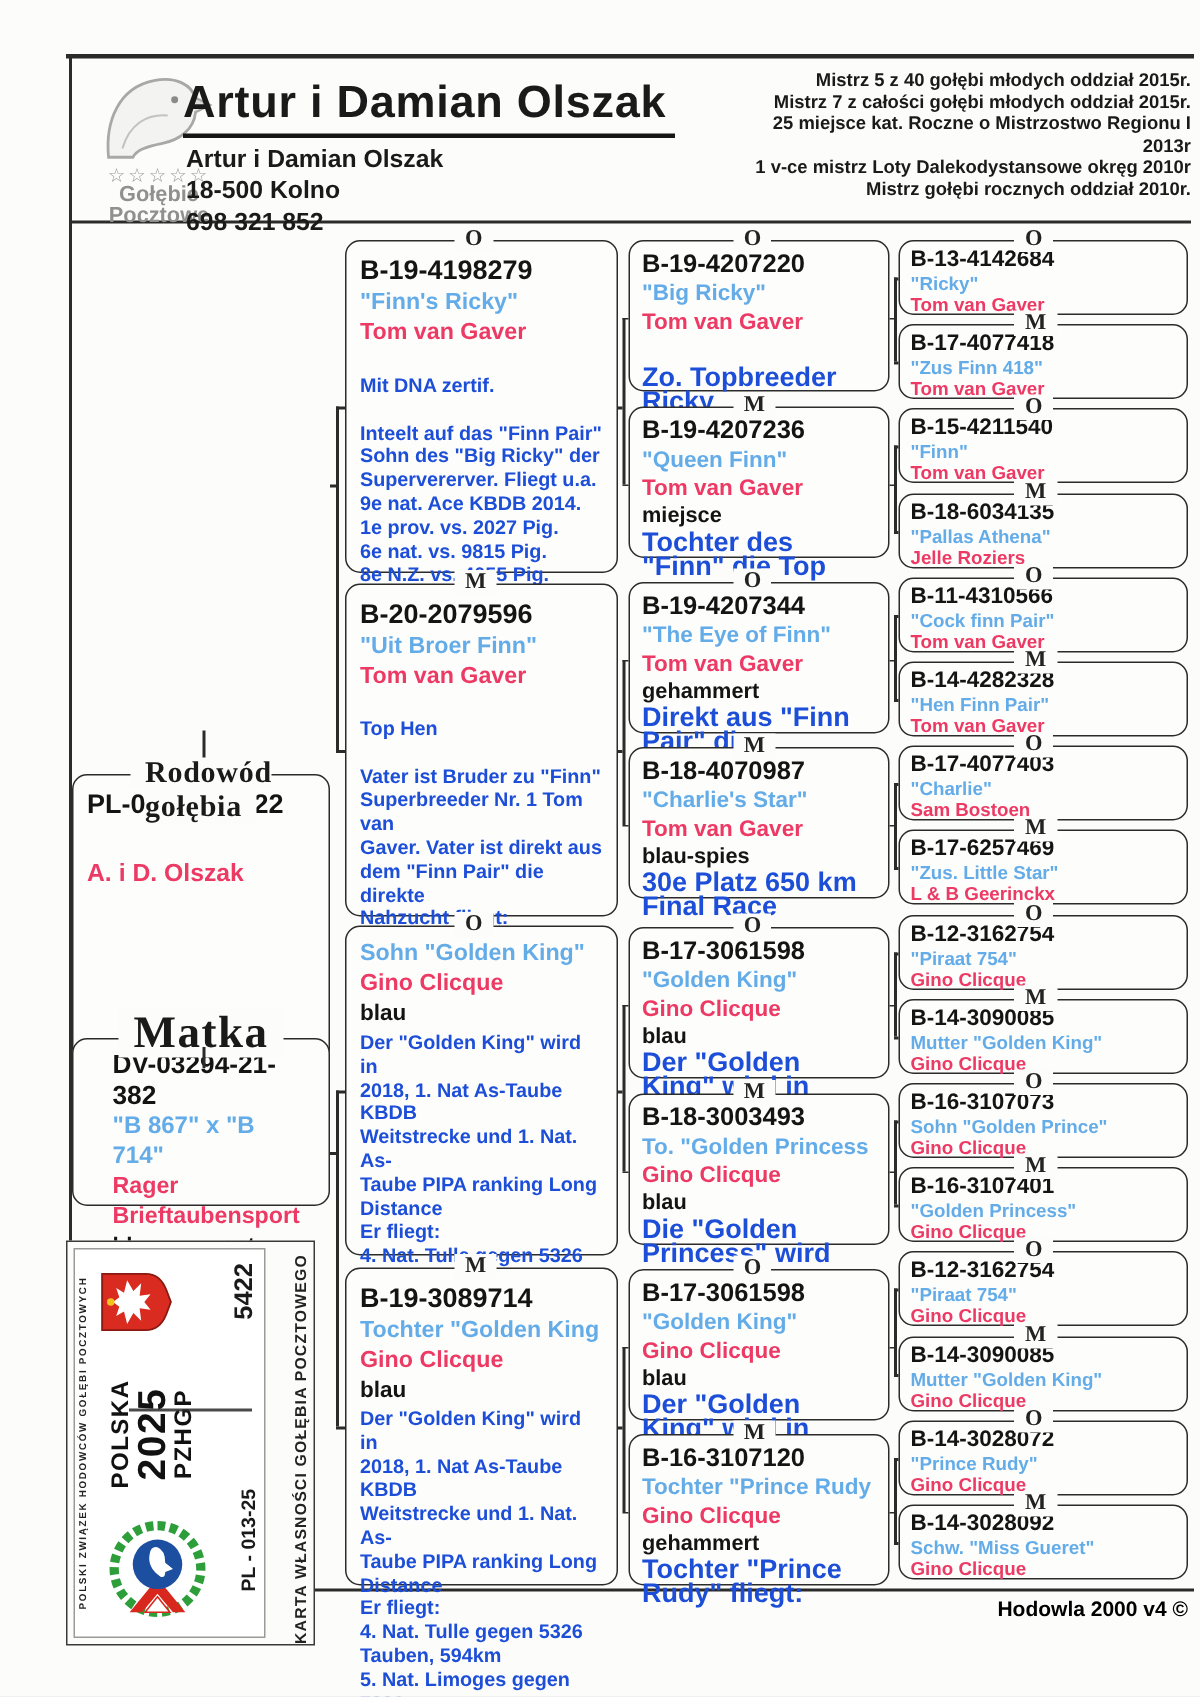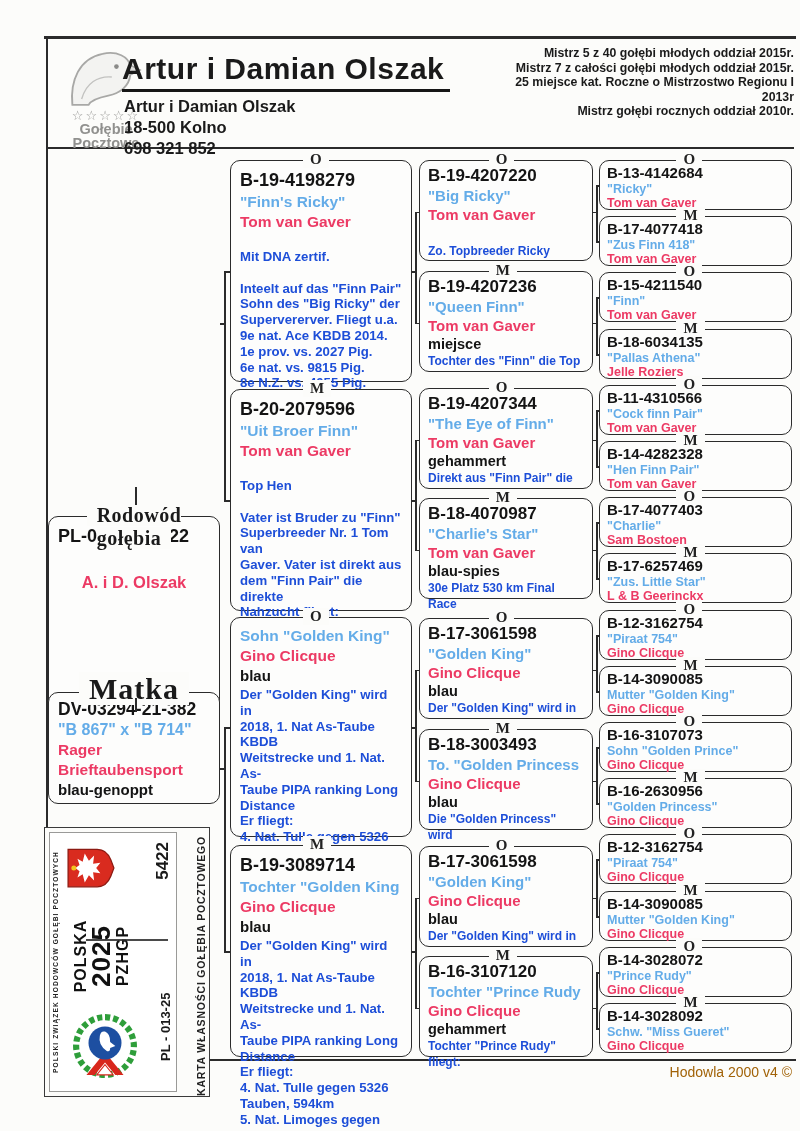--- a/index.html
+++ b/index.html
@@ -34,21 +34,21 @@
   .c1 .name,.c1 .fancier{font-size:16.5px;line-height:21px;}
   .c1 .colorline{font-size:15.5px;line-height:20px;}
   .c2 .ring{font-size:18px;line-height:23px;}
   .c2 .name,.c2 .fancier{font-size:15.5px;line-height:20px;}
   .c2 .colorline{font-size:15px;line-height:19px;}
   .c2 .note{font-size:13.2px;line-height:15.8px;margin-top:2px;}
   .c2 .note.gap{margin-top:17px;}
   .c3 .ring{font-size:17px;line-height:21px;}
   .c3 .name,.c3 .fancier{font-size:15px;line-height:19px;}
   .c3 .colorline{font-size:14.5px;line-height:18px;}
-  .c3 .note{font-size:12px;line-height:16px;}
+  .c3 .note{font-size:18px;line-height:16px;}
   .c3 .note.gap{margin-top:19px;}
   .c4 .ring{font-size:15px;line-height:17.5px;}
   .c4 .name,.c4 .fancier{font-size:12.5px;line-height:14.5px;}
   .pad{padding:8px 9px;}
   .pad3{padding:4px 8px;}
   .pad4{padding:3px 7px;}
   
   #stamp-frame{position:absolute;left:44px;top:827px;width:166px;height:270px;border:1.6px solid #3a3a3a;box-sizing:border-box;background:#fcfcfa;}
   #card-wrap{position:absolute;left:4px;top:4px;width:128px;height:260px;}
   #card{position:absolute;left:0;top:0;width:260px;height:128px;border:1.6px solid #9a9a98;
@@ -58,21 +58,21 @@
   #card .center-blk{position:absolute;left:92px;top:22px;width:86px;text-align:center;font-weight:800;color:#111;}
   #card .center-blk .l1{font-size:16px;line-height:17px;letter-spacing:1px;}
   #card .center-blk .l2{font-size:26px;line-height:25px;letter-spacing:1px;}
   #card .center-blk .l3{font-size:16px;line-height:17px;letter-spacing:1px;}
   #card .num{position:absolute;right:9px;bottom:3px;font-size:17px;font-weight:800;}
   #card .plnum{position:absolute;left:30px;bottom:3px;font-size:13px;font-weight:800;}
   #card .strike{position:absolute;left:150px;top:36px;width:2px;height:82px;background:#2a2a2a;opacity:.85;}
   #karta-cap{position:absolute;right:2px;top:0;height:100%;display:flex;align-items:center;
         writing-mode:vertical-rl;transform:rotate(180deg);font-size:10.5px;font-weight:700;
         letter-spacing:.8px;color:#222;}
-  #footer-credit{position:absolute;right:8px;top:1064px;font-size:14px;font-weight:400;color:#a16207;}
+  #footer-credit{position:absolute;right:8px;top:1064px;font-size:14px;font-weight:700;color:#000000;}
 </style>
 </head>
 <body>
 
 <div id="page">
 
   <div class="ln" style="left:44px;top:36px;width:752px;height:3px;"></div>
   <div class="ln" style="left:46px;top:36px;width:2px;height:1060px;"></div>
   <div class="ln" style="left:46px;top:147px;width:748px;height:2px;"></div>
   <div class="ln" style="left:210px;top:1059px;width:586px;height:2px;"></div>
@@ -92,35 +92,36 @@
   <div id="brand-sub">
     <div>Artur i Damian Olszak</div>
     <div>18-500 Kolno</div>
     <div>698 321 852</div>
   </div>
   <div id="achv">
       <div>Mistrz 5 z 40 gołębi młodych oddział 2015r.</div>
       <div>Mistrz 7 z całości gołębi młodych oddział 2015r.</div>
       <div>25 miejsce kat. Roczne o Mistrzostwo Regionu I</div>
       <div>2013r</div>
+      <div>1 v-ce mistrz Loty Dalekodystansowe okręg 2010r</div>
       <div>Mistrz gołębi rocznych oddział 2010r.</div>
     </div>
 
 
   <div class="pbox c1" style="left:48px;top:516px;width:172px;height:193px;">
     <div class="btitle small"><span>Rodowód gołębia</span></div>
     <div class="pad">
       <div class="ring">PL-013-25-5422</div>
-      <div class="fancier" style="margin-top:24px;text-align:center;">A. i D. Olszak</div>
+      <div class="fancier" style="margin-top:24px;">A. i D. Olszak</div>
     </div>
   </div>
 
   <div class="pbox c1" style="left:48px;top:692px;width:172px;height:112px;">
     <div class="btitle"><span>Matka</span></div>
-    <div style="padding:6px 9px;">
+    <div style="padding:6px 26px;">
       <div class="ring" style="font-size:17.5px;line-height:21px;">DV-03294-21-382</div>
       <div class="name" style="font-size:16px;line-height:20px;">"B 867" x "B 714"</div>
       <div class="fancier" style="font-size:15.5px;line-height:20px;">Rager Brieftaubensport</div>
       <div class="colorline" style="font-size:15px;line-height:19px;">blau-genoppt</div>
     </div>
   </div>
 
   <div id="stamp-frame">
     <div id="card-wrap">
       <div id="card">
@@ -254,21 +255,21 @@
         <div class="note">Direkt aus "Finn Pair" die</div>
       </div>
     </div>
       <div class="pbox c3" style="left: 419px; top: 498px; width: 174px; height: 101px;">
       <span class="sex">M</span>
       <div class="inner pad3">
         <div class="ring">B-18-4070987</div>
         <div class="name">"Charlie's Star"</div>
         <div class="fancier">Tom van Gaver</div>
         <div class="colorline">blau-spies</div>
-        <div class="note">30e Platz 530 km Final Race</div>
+        <div class="note">30e Platz 650 km Final Race</div>
       </div>
     </div>
       <div class="pbox c3" style="left: 419px; top: 618px; width: 174px; height: 101px;">
       <span class="sex">O</span>
       <div class="inner pad3">
         <div class="ring">B-17-3061598</div>
         <div class="name">"Golden King"</div>
         <div class="fancier">Gino Clicque</div>
         <div class="colorline">blau</div>
         <div class="note">Der "Golden King" wird in</div>
@@ -399,21 +400,21 @@
       <div class="inner pad4">
         <div class="ring">B-16-3107073</div>
         <div class="name">Sohn "Golden Prince"</div>
         <div class="fancier">Gino Clicque</div>
 
       </div>
     </div>
       <div class="pbox c4" style="left: 599px; top: 778px; width: 193px; height: 50px;">
       <span class="sex">M</span>
       <div class="inner pad4">
-        <div class="ring">B-16-2630956</div>
+        <div class="ring">B-16-3107401</div>
         <div class="name">"Golden Princess"</div>
         <div class="fancier">Gino Clicque</div>
 
       </div>
     </div>
       <div class="pbox c4" style="left: 599px; top: 834px; width: 193px; height: 50px;">
       <span class="sex">O</span>
       <div class="inner pad4">
         <div class="ring">B-12-3162754</div>
         <div class="name">"Piraat 754"</div>

